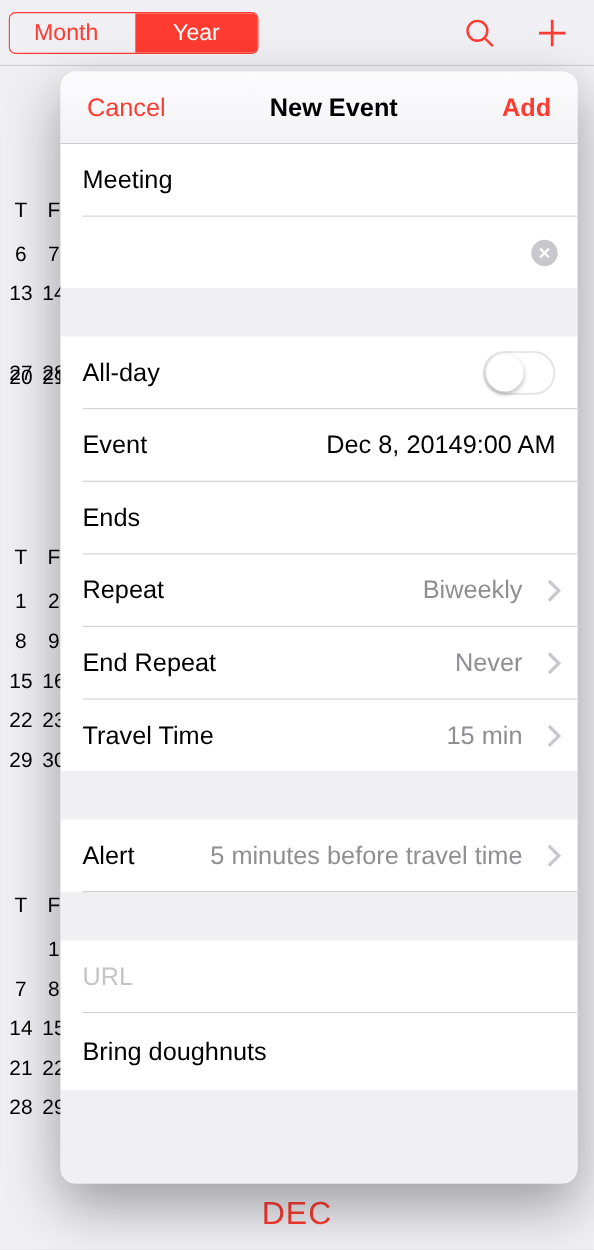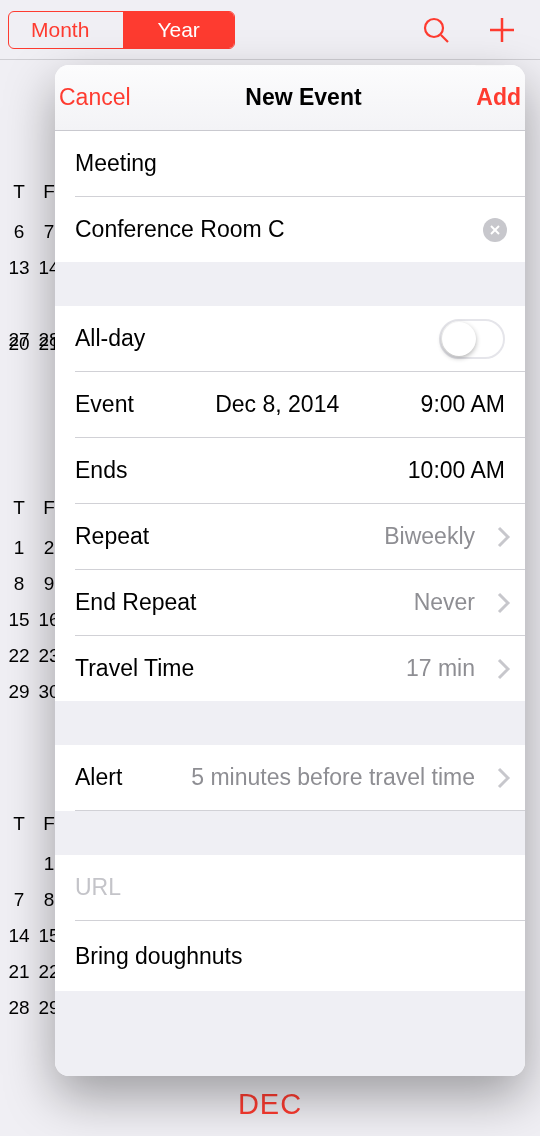--- a/index.html
+++ b/index.html
@@ -59,21 +59,21 @@
     }
     
     .sheet::before {
       content:""; position:absolute; top:-14px; right:20px;
       border-left:15px solid transparent; border-right:15px solid transparent;
       border-bottom:15px solid #f8f8f9;
     }
 
     .sheet-header {
       height: 66px; display:flex; align-items:center; justify-content:space-between;
-      padding: 0 4px;
+      padding: 0 24px;
       background: linear-gradient(#fcfcfd,#f3f3f6);
       border-bottom: 1px solid #c9c9cf;
     }
     .sh-btn { font-size: 23px; color:#fe3b30; }
     .sh-title { font-size: 23px; font-weight: 600; color:#000; }
 
     .sheet-body { flex:1; overflow:hidden; background:#efeff4; }
 
     .group { background:#fff; }
     .group.first { border-top:none; }
@@ -112,21 +112,21 @@
 
     .toggle {
       width:66px; height:40px; border-radius:20px; background:#fff;
       border:2px solid #e5e5ea; position:relative;
     }
     .toggle::after{
       content:""; position:absolute; left:1px; top:1px; width:34px; height:34px;
       background:#fff; border-radius:50%; box-shadow:0 2px 5px rgba(0,0,0,.3);
     }
 
-    .starts-row .value.date { flex:1; text-align:center; }
+    .starts-row .value.date { flex:1; text-align:right; }
   </style>
 </head>
 <body>
 
 <div class="bg">
   <div class="nav">
     <div class="seg">
       <div class="seg-item">Month</div>
       <div class="seg-item active">Year</div>
     </div>
@@ -261,21 +261,20 @@
     <span class="sh-btn" style="font-weight:600">Add</span>
   </div>
   <div class="sheet-body">
 
     <div class="group first">
       <div class="row input">
         <input class="field" value="Meeting" style="">
       </div>
       <div class="sep"></div>
       <div class="row input">
-        <input class="field" value="Conference Room C" style="">
         <span class="clear-btn">
           <svg width="12" height="12" viewBox="0 0 12 12" stroke="#fff" stroke-width="2">
               <line x1="2" y1="2" x2="10" y2="10"></line>
               <line x1="10" y1="2" x2="2" y2="10"></line>
             </svg>
         </span>
       </div>
     </div>
 
     <div class="group-gap"></div>
@@ -289,21 +288,20 @@
       <div class="sep"></div>
       <div class="row starts-row">
         <span class="label">Event</span>
         <span class="value date">Dec 8, 2014</span>
         <span class="value">9:00 AM</span>
       </div>
       <div class="sep"></div>
       <div class="row">
         <span class="label">Ends</span>
         <span class="spacer"></span>
-        <span class="value">10:00 AM</span>
       </div>
       <div class="sep"></div>
       <div class="row has-chevron">
         <span class="label">Repeat</span>
         <span class="spacer"></span>
         <span class="value gray">Biweekly</span>
         <span class="chevron">
             <svg width="14" height="22" viewBox="0 0 14 22" fill="none" stroke="currentColor" stroke-width="3">
               <polyline points="2,2 11,11 2,20"></polyline>
             </svg>
@@ -317,21 +315,21 @@
         <span class="chevron">
             <svg width="14" height="22" viewBox="0 0 14 22" fill="none" stroke="currentColor" stroke-width="3">
               <polyline points="2,2 11,11 2,20"></polyline>
             </svg>
           </span>
       </div>
       <div class="sep"></div>
       <div class="row has-chevron">
         <span class="label">Travel Time</span>
         <span class="spacer"></span>
-        <span class="value gray">17 min</span>
+        <span class="value gray">15 min</span>
         <span class="chevron">
             <svg width="14" height="22" viewBox="0 0 14 22" fill="none" stroke="currentColor" stroke-width="3">
               <polyline points="2,2 11,11 2,20"></polyline>
             </svg>
           </span>
       </div>
     </div>
 
     <div class="group-gap"></div>
 

